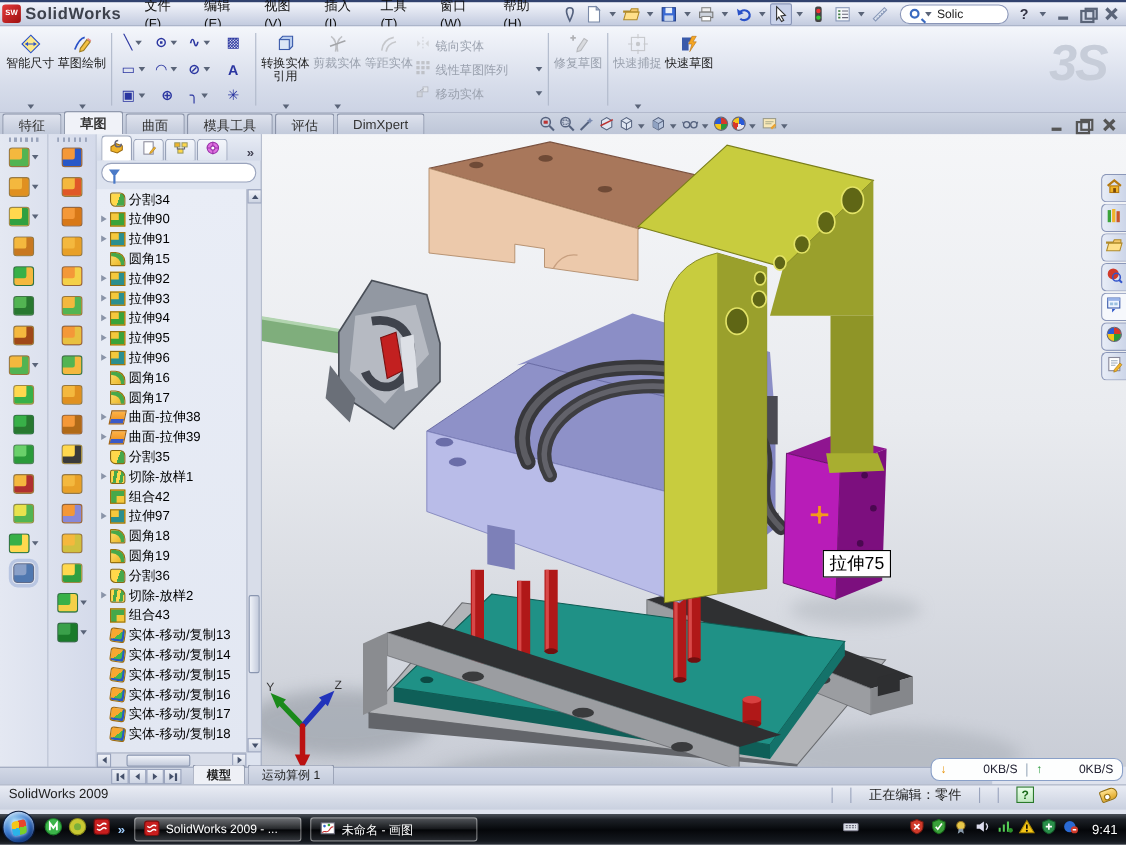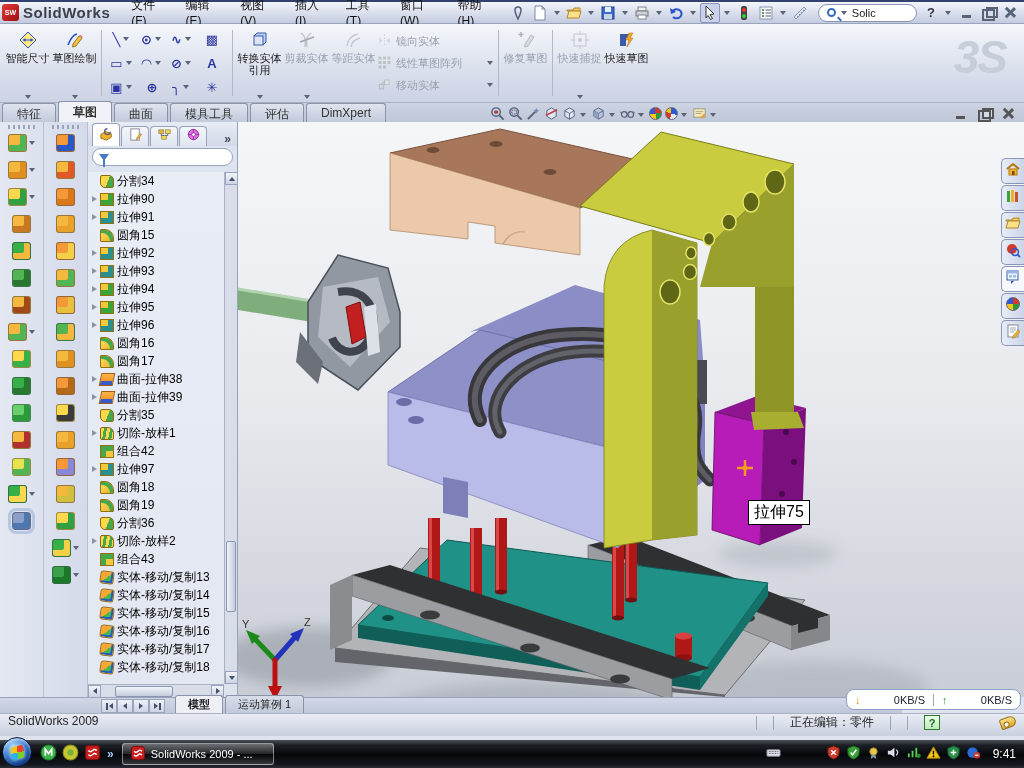--- a/index.html
+++ b/index.html
@@ -1115,20 +1115,29 @@
       </span>
     <span class="qlmore">»</span>
     <span id="taskapps" style="display:flex">
         <span class="taskapp act">
           <span><svg viewBox="0 0 16 16">
               <rect x="1.5" y="1.5" width="13" height="13" rx="2.5" fill="#c81e1e" stroke="#7a0f0f"></rect>
               <path d="M4 6.2q2 2 4 0t4 0M4 10q2 2 4 0t4 0" stroke="#fff" fill="none" stroke-width="1.3"></path>
             </svg></span>
           <span>SolidWorks 2009 - ...</span>
         </span>
+        <span class="taskapp">
+          <span><svg viewBox="0 0 16 16">
+              <rect x="2" y="3" width="12" height="10" fill="#fff" stroke="#667"></rect>
+              <path d="M3 12c2-3 4 1 6-2s3-4 4-3" stroke="#c33" fill="none"></path>
+              <circle cx="5" cy="6" r="1.2" fill="#36c"></circle>
+              <circle cx="9" cy="5" r="1.2" fill="#3a3"></circle>
+            </svg></span>
+          <span>未命名 - 画图</span>
+        </span>
       </span>
     <span class="tray" id="tray">
         <span class="kbgap"><svg viewBox="0 0 16 16">
             <rect x="1" y="5" width="14" height="7" rx="1" fill="#dfe3ea" stroke="#889"></rect>
             <path d="M3 7h2M6 7h2M9 7h2M12 7h1M3 9h2M6 9h2M9 9h2M12 9h1" stroke="#667"></path>
           </svg></span>
         <span class=""><svg viewBox="0 0 16 16">
             <path d="M8 1l6 2.5V8c0 3.5-2.6 5.7-6 7-3.4-1.3-6-3.5-6-7V3.5z" fill="#d03a2a" stroke="#7a1a10"></path>
             <path d="M5.5 5.5l5 5M10.5 5.5l-5 5" stroke="#fff" stroke-width="1.6"></path>
           </svg></span>

